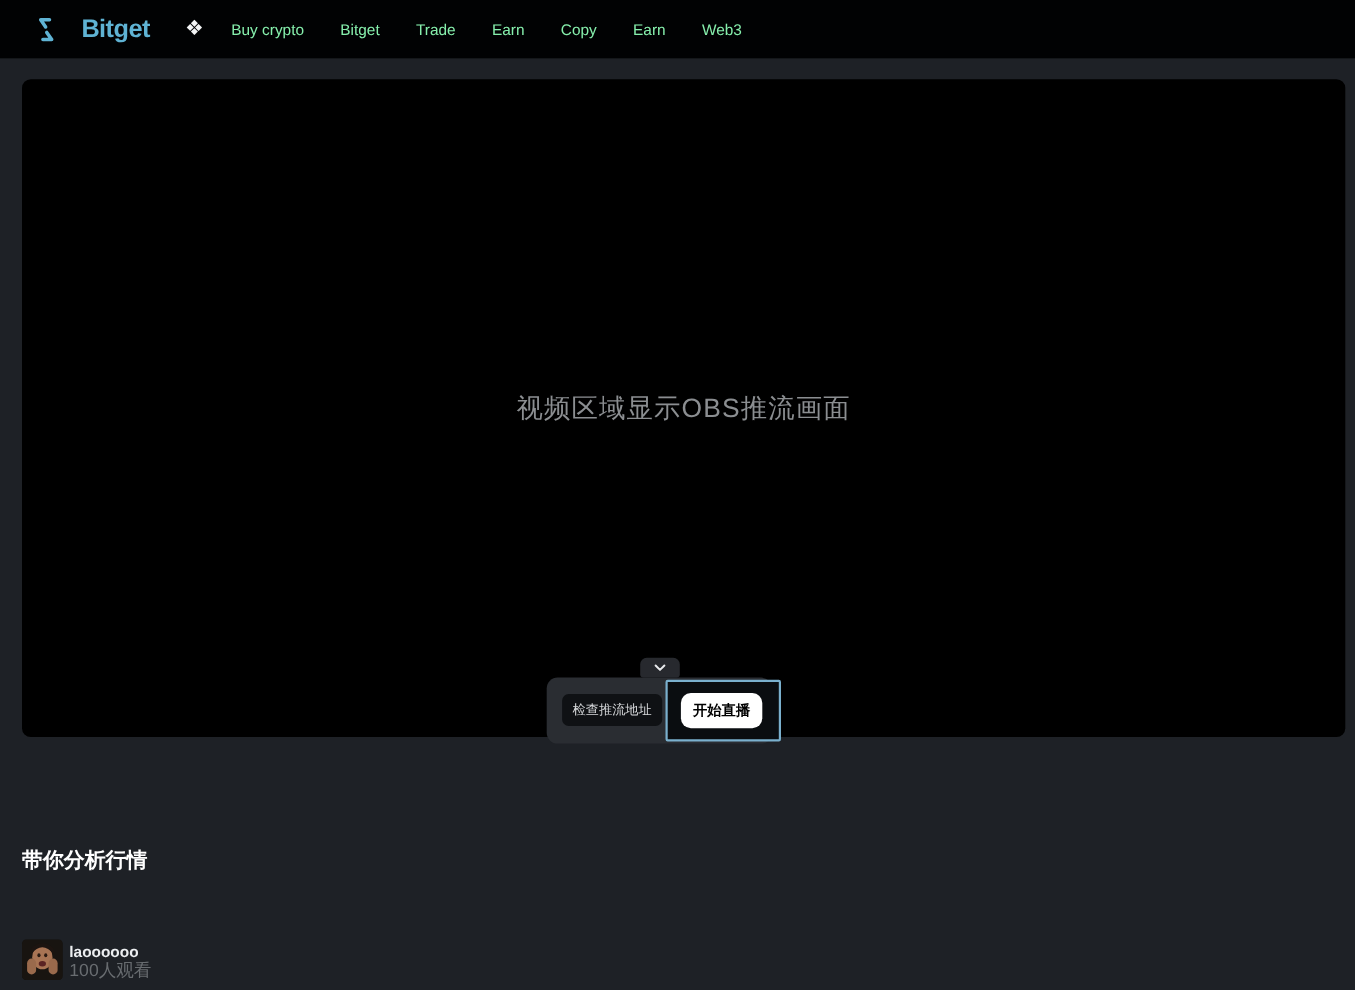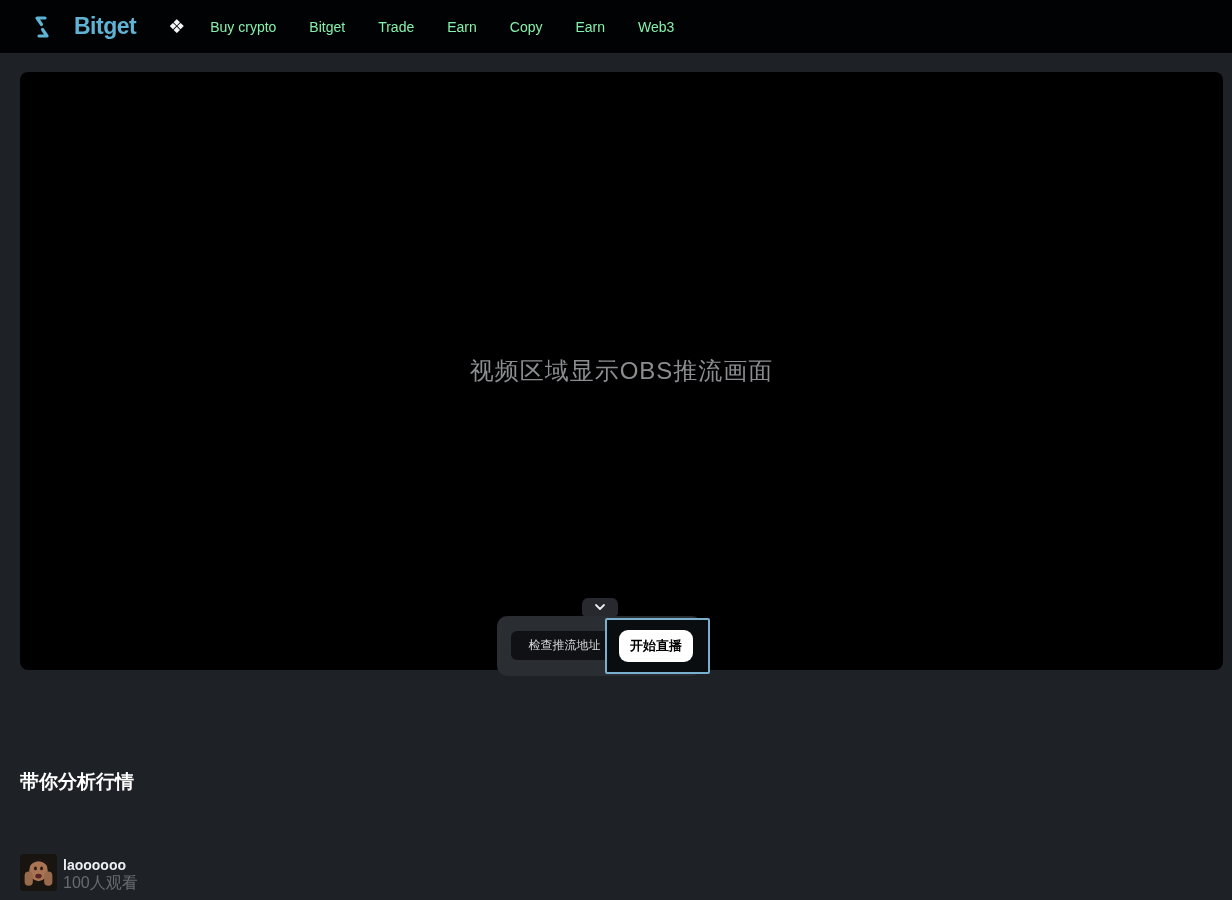--- a/index.html
+++ b/index.html
@@ -61,21 +61,21 @@
     display:flex;align-items:center;justify-content:center;cursor:pointer;
   }
   .collapse-btn svg{display:block;}
 
   
   .controls-panel{
     position:absolute;left:497px;top:616px;width:205px;height:60px;
     background:var(--panel-bg);border-radius:10px;
   }
   .check-btn{
-    position:absolute;left:14px;top:15px;width:107px;height:29px;
+    position:absolute;left:14px;top:15px;width:91px;height:29px;
     background:#0f1114;border:none;border-radius:6px;
     color:#d6d8da;font-size:12px;cursor:pointer;
     font-family:inherit;white-space:nowrap;
   }
 
   
   .highlight-box{
     position:absolute;left:605px;top:618px;width:105px;height:56px;
     background:#0a0d10;
     border:2px solid var(--highlight);

